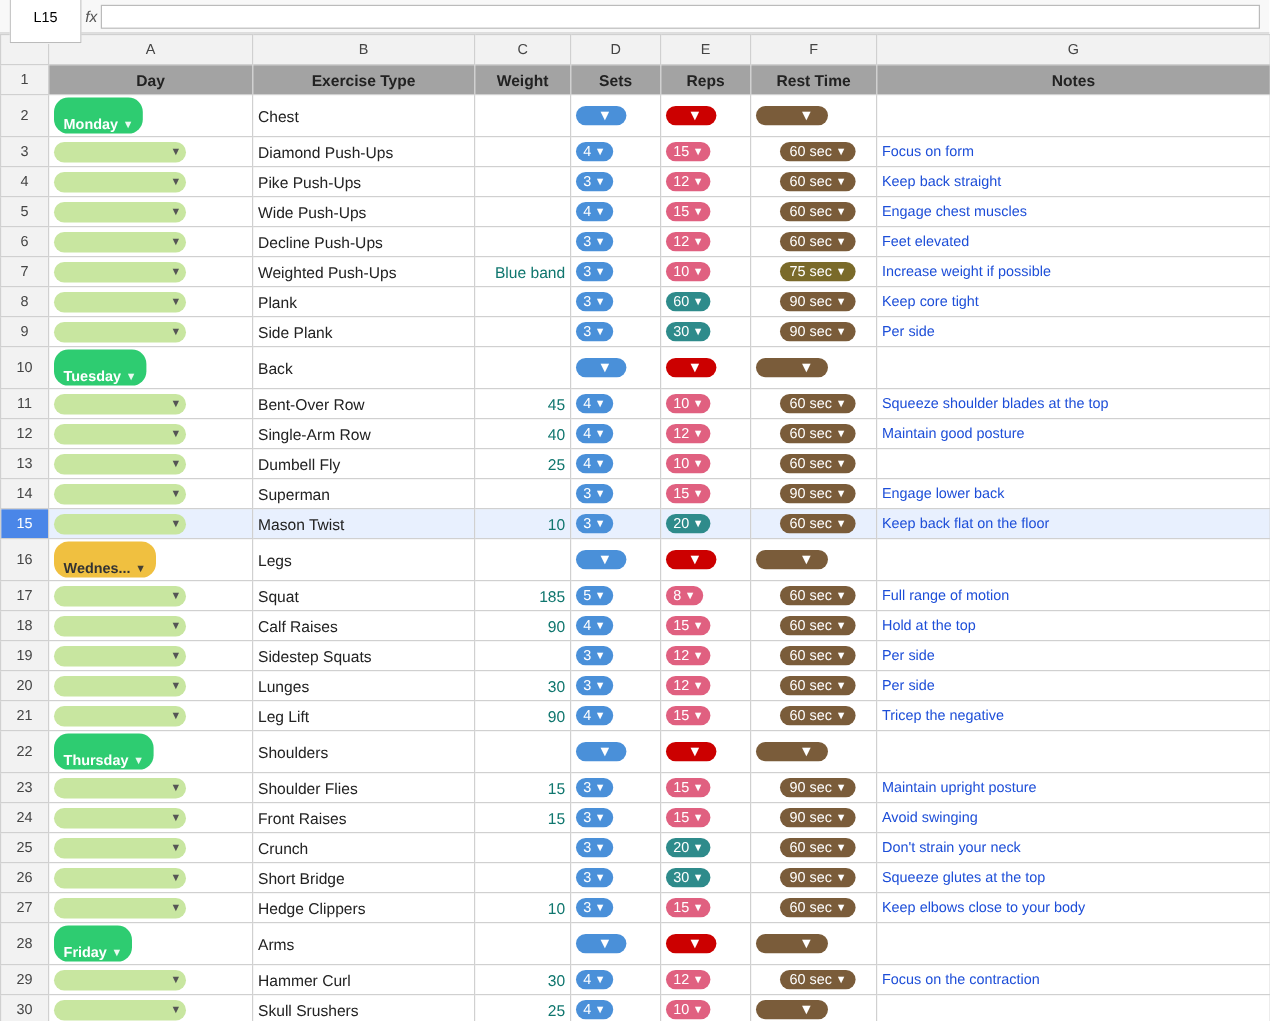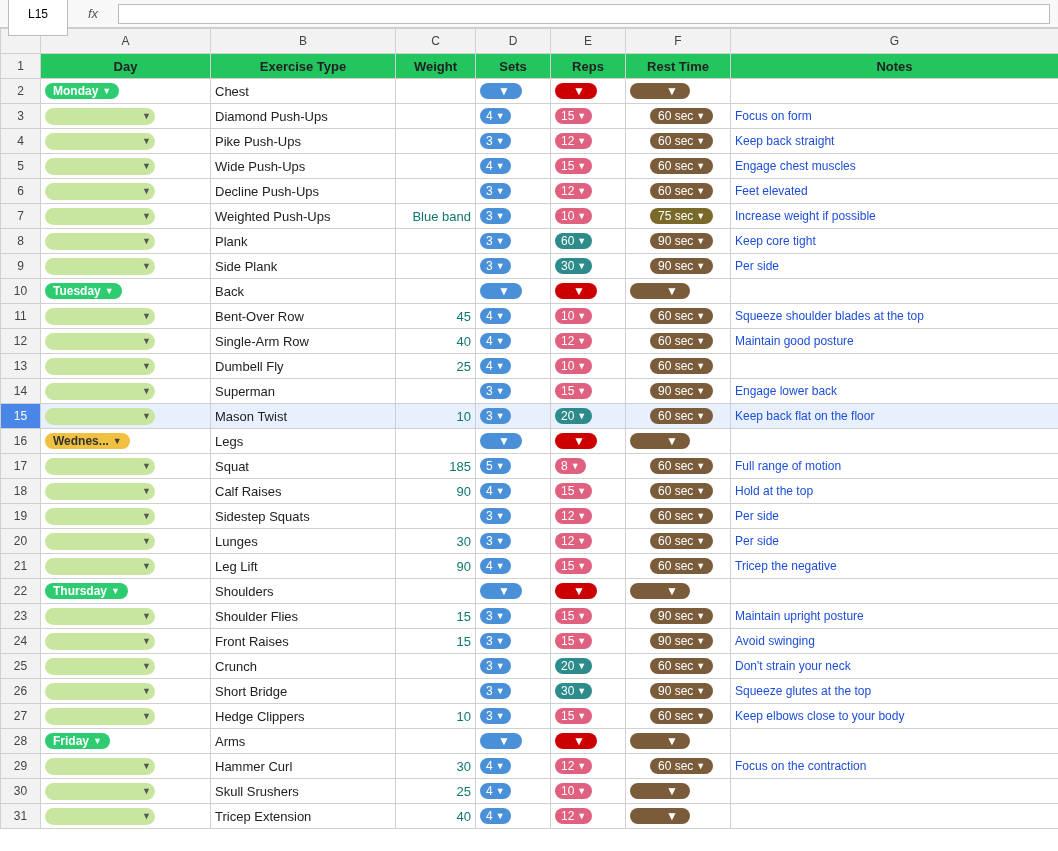--- a/index.html
+++ b/index.html
@@ -15,21 +15,21 @@
     }
     .cell-ref {
       width: 60px;
       border: 1px solid #bbb;
       padding: 14px 4px;
       font-size: 12px;
       background: #fff;
       text-align: center;
     }
     .fx-icon {
-      margin: 0 20px;
+      margin: 0 3px;
       color: #555;
       font-style: italic;
       font-size: 13px;
     }
     .formula-bar {
       flex: 1;
       border: 1px solid #bbb;
       padding: 2px 4px;
       font-size: 12px;
       background: #fff;
@@ -86,21 +86,21 @@
 
     
     .selected-row td { background: #e8f0fe; }
     .selected-row .row-num-cell { background: #4a86e8; color: #fff; }
 
     
     .day-tag {
       display: inline-flex;
       align-items: center;
       border-radius: 12px;
-      padding: 1px 8px 1px 8px;
+      padding: 15px 8px 1px 8px;
       font-size: 12px;
       font-weight: bold;
       color: #fff;
       gap: 4px;
     }
     .day-tag .dropdown-arrow {
       font-size: 9px;
       opacity: 0.9;
     }
     .day-monday    { background: #2ecc71; }
@@ -159,21 +159,21 @@
       color: #fff;
       gap: 3px;
       margin-left: 20px;
     }
     .rest-brown  { background: #7a5c3a; }
     .rest-olive  { background: #7a6a2a; }
     .rest-pill .dropdown-arrow { font-size: 9px; }
 
     
     .header-row th {
-      background: #22c55e;
+      background: #a3a3a3;
       font-weight: bold;
       color: #222;
       font-size: 13px;
     }
 
     td.notes-cell { font-size: 12px; color: #1d4ed8; }
     td.weight-cell { text-align: right; color: #0f766e; font-size: 13px; }
     td.exercise-cell { color: #222; font-size: 13px; }
 
     .empty-sets-pill {

